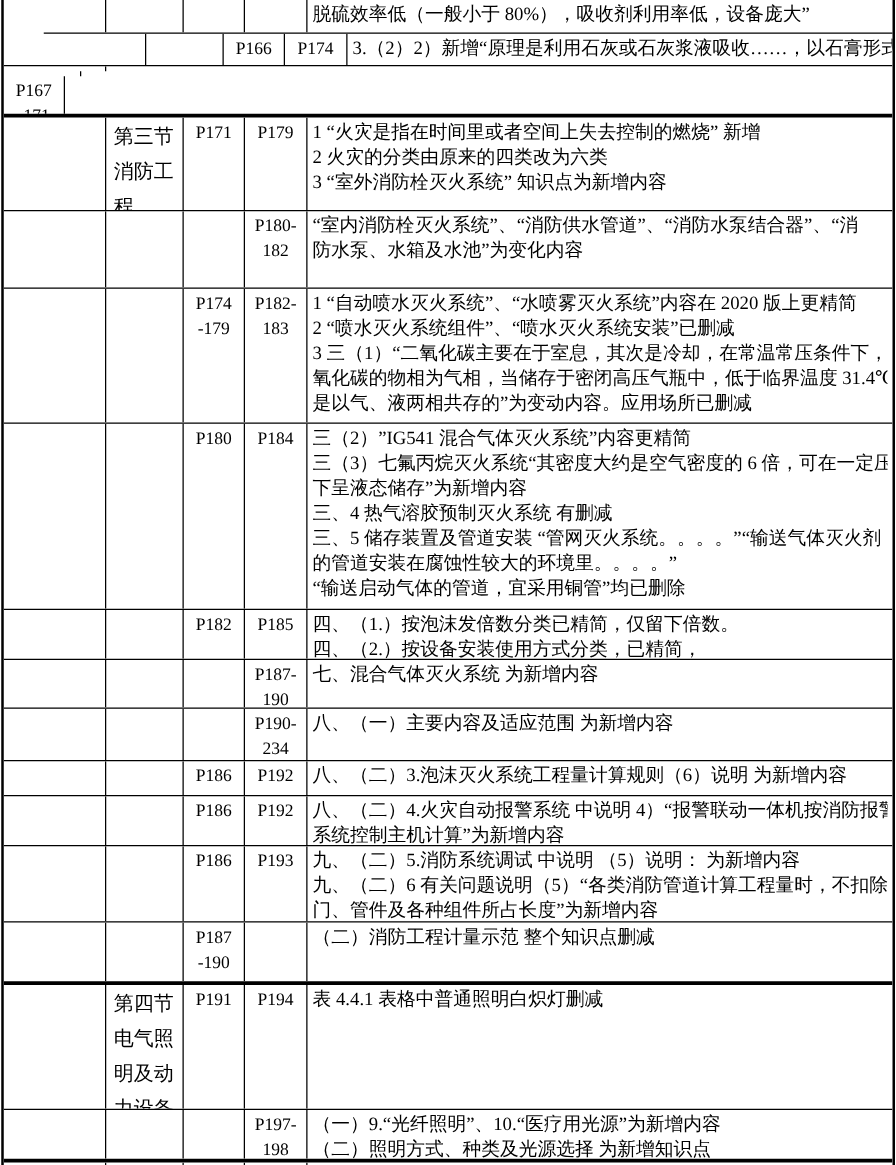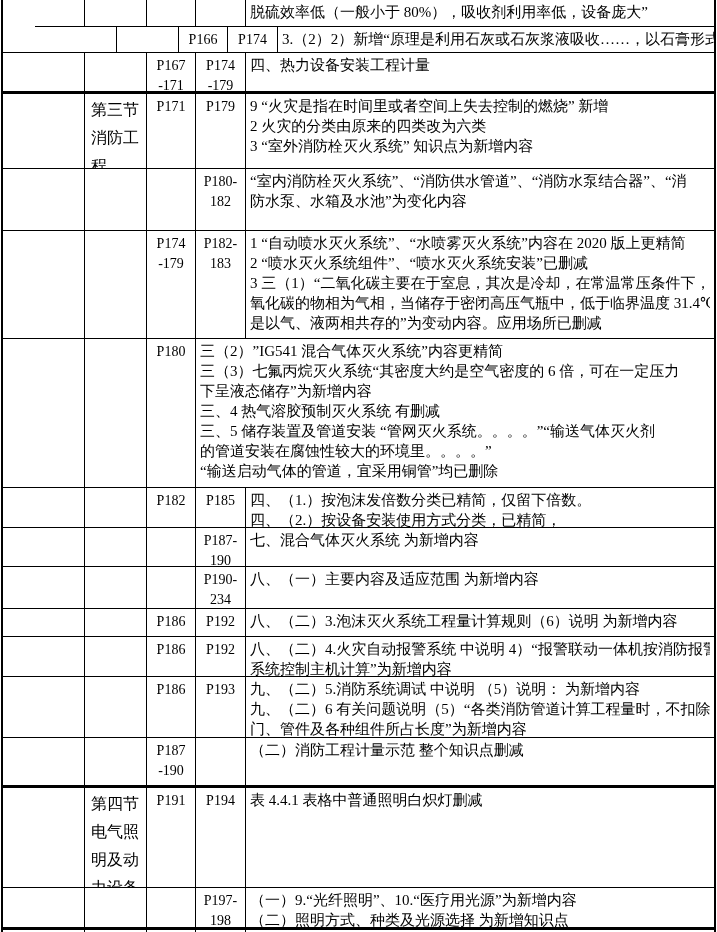--- a/index.html
+++ b/index.html
@@ -63,21 +63,21 @@
       <div class="cell pold">
         <div class="pline">P166</div>
       </div>
       <div class="cell pnew">
         <div class="pline">P174</div>
       </div>
       <div class="cell content">
         <div class="line left">3.（2）2）新增“原理是利用石灰或石灰浆液吸收……，以石膏形式回收”</div>
       </div>
     </div>
-    <div class="row" style="height: 39px;">
+    <div class="row" style="height: 39px; flex-direction: column;">
       <div class="cell chapter"></div>
       <div class="cell section"></div>
       <div class="cell pold">
         <div class="pline">P167</div>
         <div class="pline">-171</div>
       </div>
       <div class="cell pnew">
         <div class="pline">P174</div>
         <div class="pline">-179</div>
       </div>
@@ -88,21 +88,21 @@
     <div class="row thick" style="height: 77px;">
       <div class="cell chapter"></div>
       <div class="cell section">第三节消防工程</div>
       <div class="cell pold">
         <div class="pline">P171</div>
       </div>
       <div class="cell pnew">
         <div class="pline">P179</div>
       </div>
       <div class="cell content">
-        <div class="line center">9 “火灾是指在时间里或者空间上失去控制的燃烧” 新增</div>
+        <div class="line center">1 “火灾是指在时间里或者空间上失去控制的燃烧” 新增</div>
         <div class="line left">2 火灾的分类由原来的四类改为六类</div>
         <div class="line center">3 “室外消防栓灭火系统” 知识点为新增内容</div>
       </div>
     </div>
     <div class="row" style="height: 62px;">
       <div class="cell chapter"></div>
       <div class="cell section"></div>
       <div class="cell pold"></div>
       <div class="cell pnew">
         <div class="pline">P180-</div>
@@ -130,20 +130,23 @@
         <div class="line left">3 三（1）“二氧化碳主要在于室息，其次是冷却，在常温常压条件下，二</div>
         <div class="line left">氧化碳的物相为气相，当储存于密闭高压气瓶中，低于临界温度 31.4℃，</div>
         <div class="line center">是以气、液两相共存的”为变动内容。应用场所已删减</div>
       </div>
     </div>
     <div class="row" style="height: 149px;">
       <div class="cell chapter"></div>
       <div class="cell section"></div>
       <div class="cell pold">
         <div class="pline">P180</div>
+      </div>
+      <div class="cell pnew">
+        <div class="pline">P184</div>
       </div>
       <div class="cell content">
         <div class="line left">三（2）”IG541 混合气体灭火系统”内容更精简</div>
         <div class="line left">三（3）七氟丙烷灭火系统“其密度大约是空气密度的 6 倍，可在一定压力</div>
         <div class="line left">下呈液态储存”为新增内容</div>
         <div class="line left">三、4 热气溶胶预制灭火系统 有删减</div>
         <div class="line left">三、5 储存装置及管道安装 “管网灭火系统。。。。”“输送气体灭火剂</div>
         <div class="line left">的管道安装在腐蚀性较大的环境里。。。。”</div>
         <div class="line left">“输送启动气体的管道，宜采用铜管”均已删除</div>
       </div>

